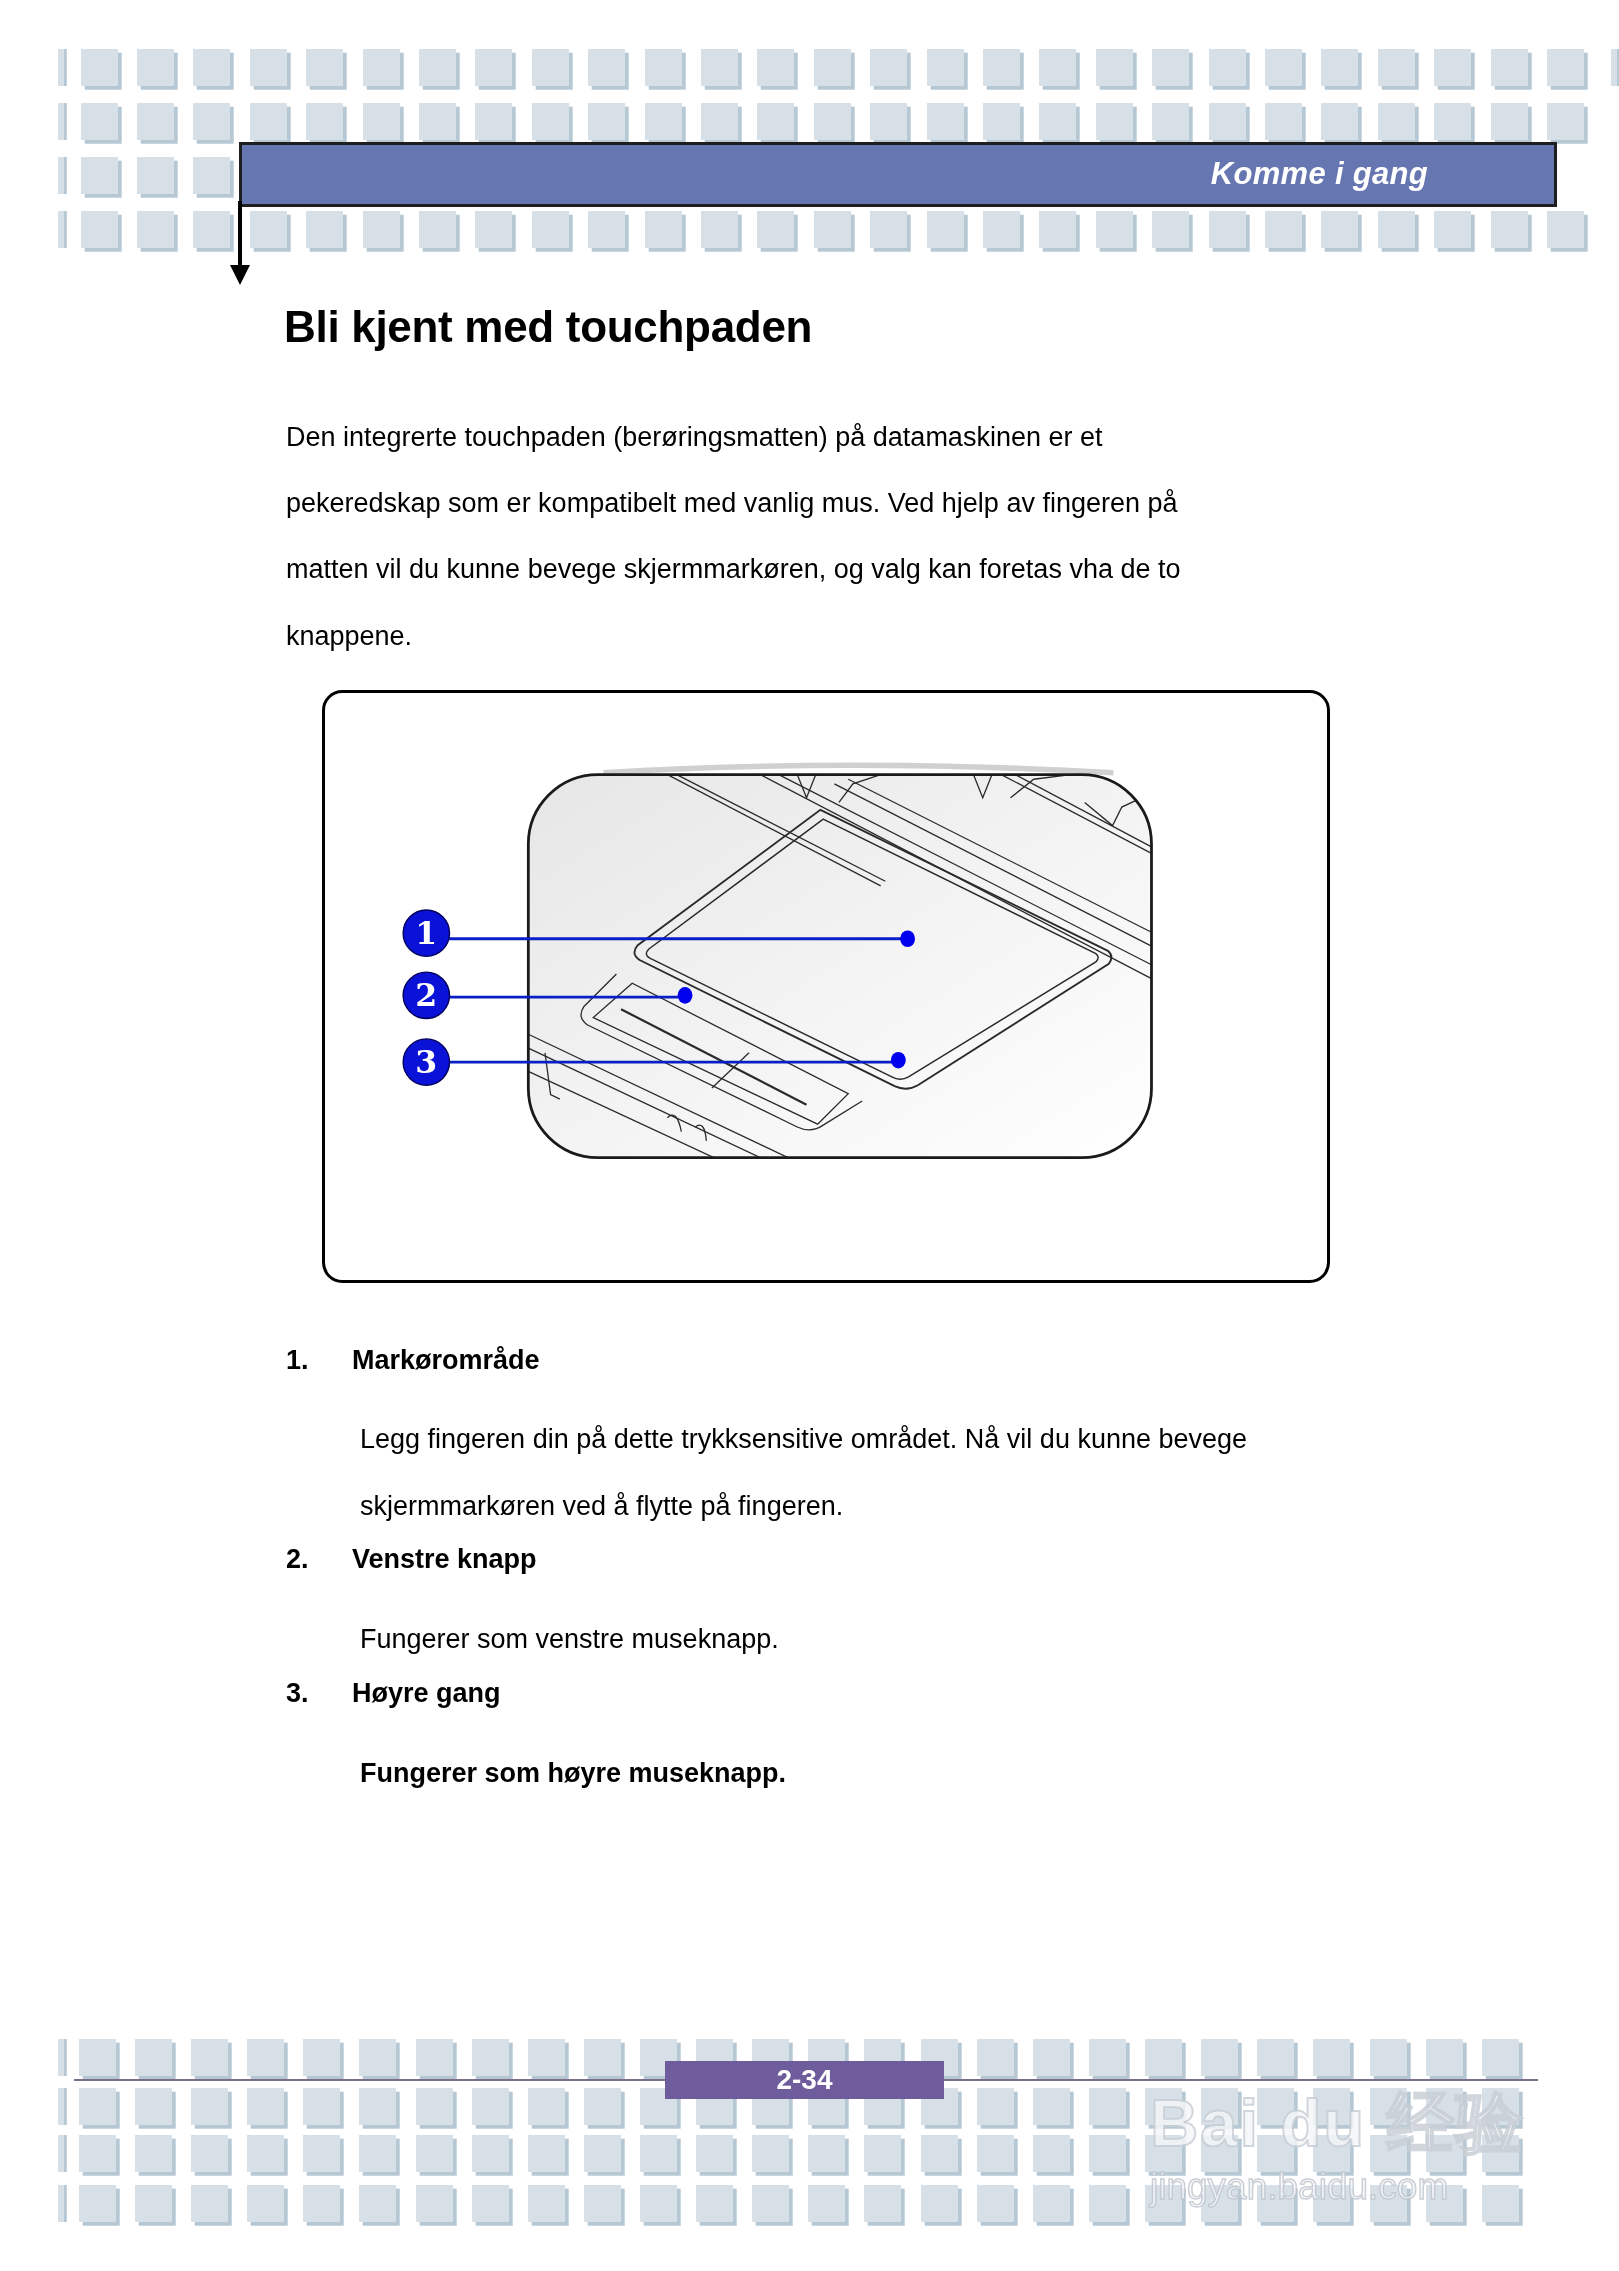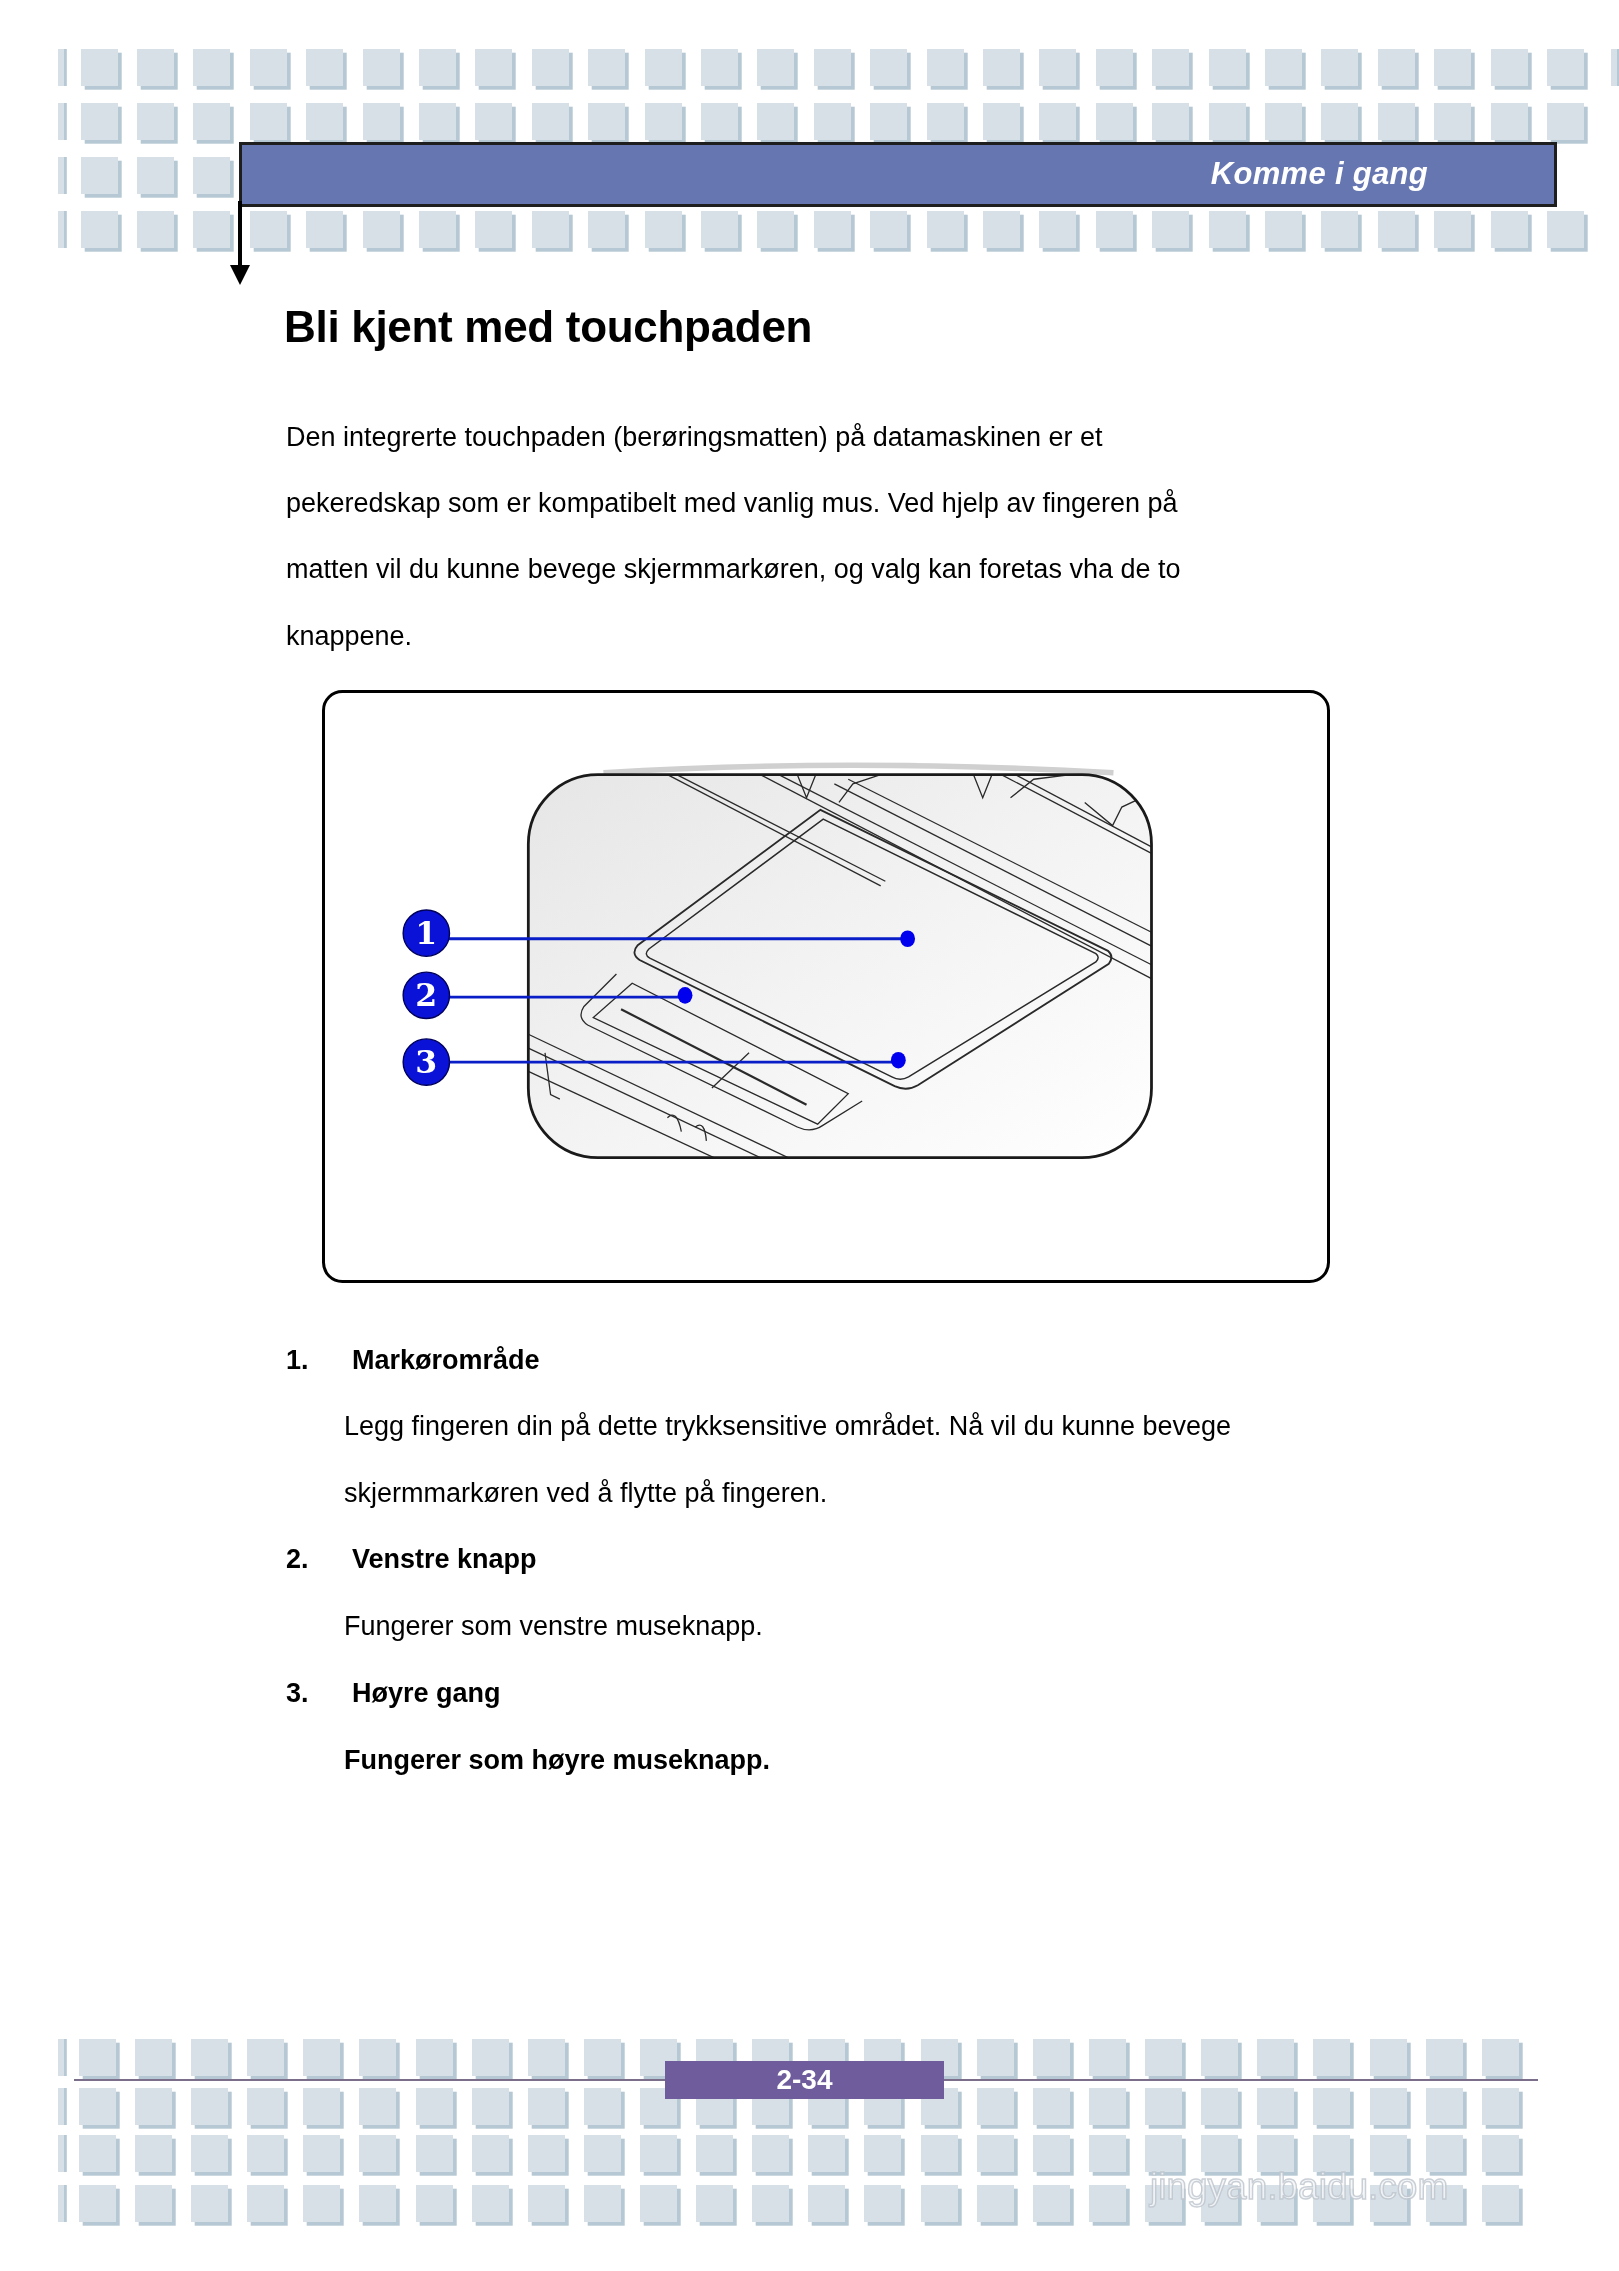--- a/index.html
+++ b/index.html
@@ -19,21 +19,21 @@
                 border-left: 10.2px solid transparent; border-right: 10.2px solid transparent;
                 border-top: 20.4px solid #000; }
   #page-title { position: absolute; left: 284px; top: 302px; font-size: 44px; font-weight: bold;
                 margin: 0; white-space: nowrap; letter-spacing: -0.3px; }
   .body-line { position: absolute; font-size: 27px; white-space: nowrap; margin-top: 10px; }
   #figure-box { position: absolute; left: 322px; top: 690px; width: 1002px; height: 587px;
                 border: 3.7px solid #000; border-radius: 20.4px; background: #fff; }
   #figure-svg { position: absolute; left: 0; top: 0; }
   .list-num { position: absolute; left: 286px; font-size: 27px; font-weight: bold; }
   .list-head { position: absolute; left: 352px; font-size: 27px; font-weight: bold; white-space: nowrap; }
-  .list-text { position: absolute; left: 344px; font-size: 27px; white-space: nowrap; }
+  .list-text { position: absolute; left: 360px; font-size: 27px; white-space: nowrap; margin-top: 13px; }
   #divider { position: absolute; left: 74px; top: 2079px; width: 1464px; height: 1.9px; background: #7a6e8a; }
   #page-badge { position: absolute; left: 665px; top: 2061px; width: 279px; height: 38px;
                 background: #6e5c9c; color: #fff; font-weight: bold; font-size: 28px;
                 text-align: center; line-height: 38px; }
   #watermark { position: absolute; left: 1150px; top: 2027px; width: 399px; height: 204px; opacity: 0.85; }
   #wm-logo { position: absolute; left: 0; top: 51px; font-size: 67px; font-weight: bold; color: #f4f6f8;
              -webkit-text-stroke: 1.9px #c8cfd6; letter-spacing: 1.9px; }
   #wm-url { position: absolute; left: 0; top: 139px; font-size: 37px; color: #f4f6f8;
             -webkit-text-stroke: 1.4px #c0c7cf; }
 </style>
@@ -351,15 +351,16 @@
     <div class="sq" style="left: 1257px; top: 2185px;"></div>
     <div class="sq" style="left: 1313px; top: 2185px;"></div>
     <div class="sq" style="left: 1370px; top: 2185px;"></div>
     <div class="sq" style="left: 1426px; top: 2185px;"></div>
     <div class="sq" style="left: 1482px; top: 2185px;"></div>
   </div>
 <div id="divider"></div>
 <div id="page-badge">2-34</div>
 
 <div id="watermark">
+  <div id="wm-logo">Bai du 经验</div>
   <div id="wm-url">jingyan.baidu.com</div>
 </div>
 
 
 </body></html>

